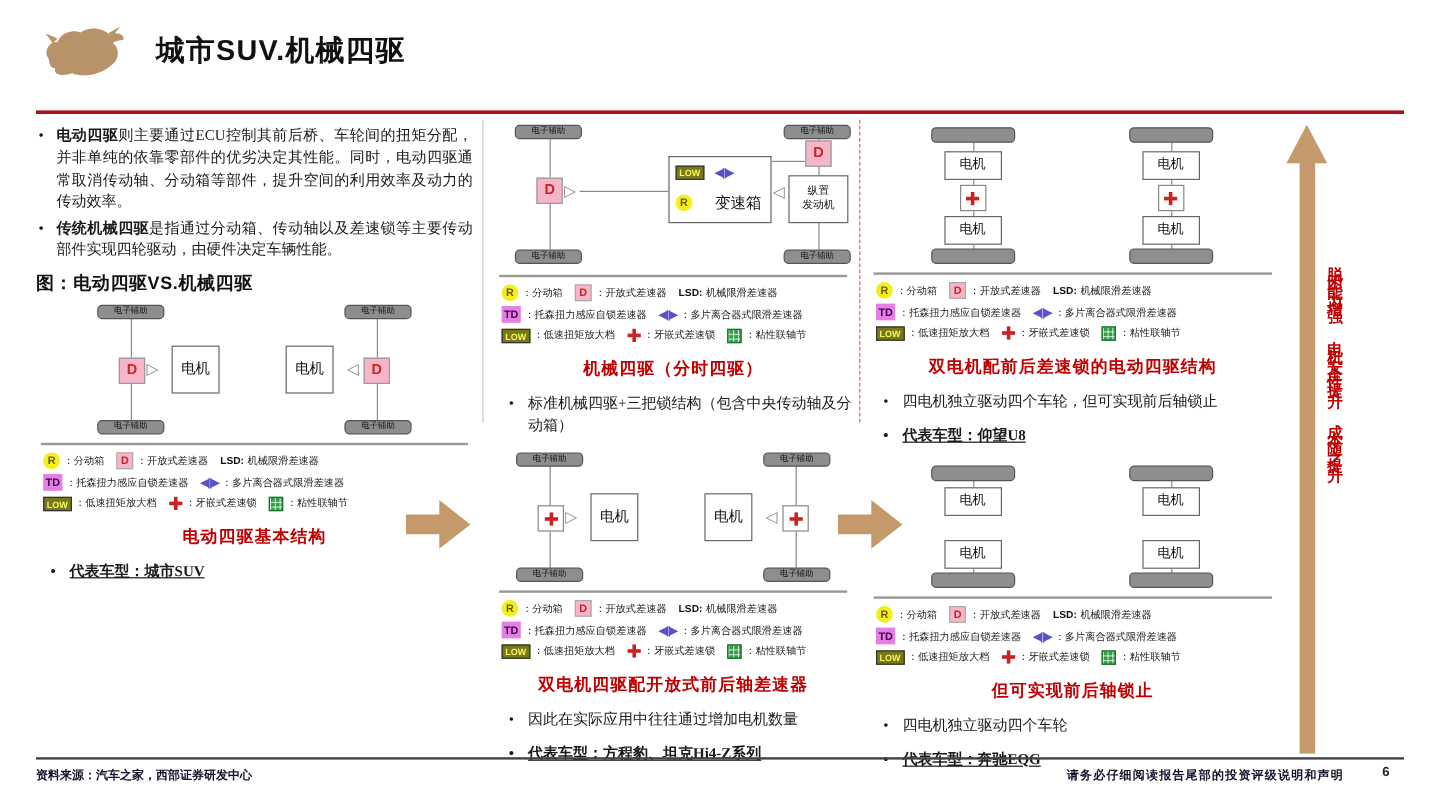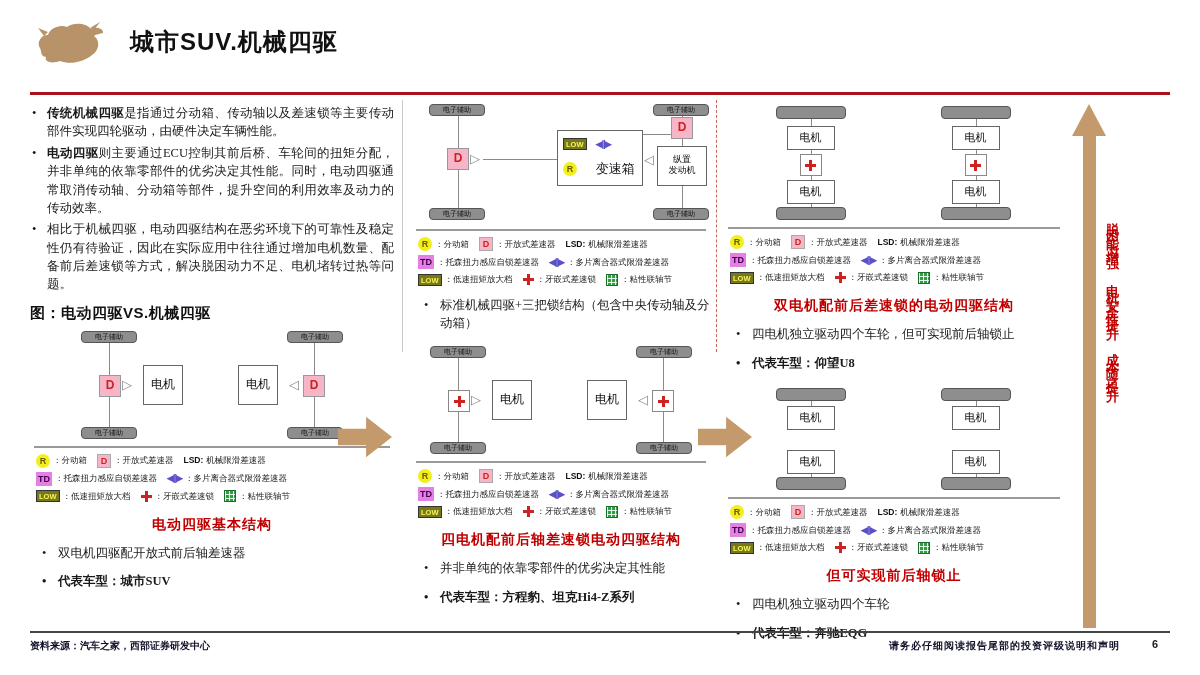--- a/index.html
+++ b/index.html
@@ -75,21 +75,21 @@
     background-image:linear-gradient(0deg,rgba(255,255,255,.85) 1px,transparent 1px),
                      linear-gradient(90deg,rgba(255,255,255,.85) 1px,transparent 1px);
     background-size:4px 4px;box-sizing:border-box;}
 
   
   .sec-head{font-size:14px;font-weight:bold;color:#c00000;text-align:center;margin-top:13px;letter-spacing:1px;}
   .sec-list{list-style:none;margin:11px 0 0 12px;padding:0;}
   .sec-list li{position:relative;padding-left:16px;font-size:12.5px;line-height:1.4;margin-bottom:11px;
     color:#1a1a1a;font-family:"Liberation Serif",serif;}
   .sec-list li::before{content:"•";position:absolute;left:0;top:0;}
-  .sec-list li.rep{font-weight:bold;}
+  .sec-list li.rep{font-weight:bold;text-decoration:underline;}
 
   
   .big-arrow{position:absolute;width:54px;height:46px;background:#c49a6c;
     clip-path:polygon(0% 32%,52% 32%,52% 6%,100% 50%,52% 94%,52% 68%,0% 68%);}
   .v-arrow-shaft{position:absolute;left:1083px;top:134px;width:13px;height:494px;background:#c49a6c;}
   .v-arrow-head{position:absolute;left:1072px;top:104px;width:0;height:0;
     border-left:17px solid transparent;border-right:17px solid transparent;border-bottom:32px solid #c49a6c;}
   .v-note{position:absolute;left:1103px;top:212px;writing-mode:vertical-rl;text-orientation:upright;
     font-size:13px;font-weight:bold;color:#c00000;letter-spacing:7px;font-family:"Liberation Serif",serif;}
 
@@ -111,23 +111,22 @@
     <path fill="#b8936a" d="M10,16 L4,8 L14,12 Z"></path>
   </svg>
   <div class="title">城市SUV.机械四驱</div>
   <div class="redline"></div>
 
   <div class="colsep1"></div>
   <div class="colsep2"></div>
 
   <div id="col1">
     <ul class="body-bullets">
+      <li><span class="lead">电动四驱</span><span>则主要通过ECU控制其前后桥、车轮间的扭矩分配，并非单纯的依靠零部件的优劣决定其性能。同时，电动四驱通常取消传动轴、分动箱等部件，提升空间的利用效率及动力的传动效率。</span></li>
       <li><span class="lead">传统机械四驱</span><span>是指通过分动箱、传动轴以及差速锁等主要传动部件实现四轮驱动，由硬件决定车辆性能。</span></li>
-      <li><span class="lead">电动四驱</span><span>则主要通过ECU控制其前后桥、车轮间的扭矩分配，并非单纯的依靠零部件的优劣决定其性能。同时，电动四驱通常取消传动轴、分动箱等部件，提升空间的利用效率及动力的传动效率。</span></li>
-      <li><span class="lead"></span><span>相比于机械四驱，电动四驱结构在恶劣环境下的可靠性及稳定性仍有待验证，因此在实际应用中往往通过增加电机数量、配备前后差速锁等方式，解决脱困动力不足、电机堵转过热等问题。</span></li>
     </ul>
     <div class="fig-caption">图：电动四驱VS.机械四驱</div>
 
     <div class="axle-row">
       <div class="axle">
         <div class="vl" style="left:30px;top:6px;height:96px"></div>
         <div class="wheel" style="left:2px;top:0">电子辅助</div>
         <div class="dbox" style="left:20px;top:44px">D</div>
         <span class="tri" style="left:43px;top:47px">▷</span>
         <div class="motorbox" style="left:64px;top:34px">电机</div>
@@ -165,21 +164,20 @@
       <span class="cross lgap"></span>
       <span class="ltext">：牙嵌式差速锁</span>
       <span class="icon-visc lgap"></span>
       <span class="ltext">：粘性联轴节</span>
     </div>
   </div>
 </div>
 
     <div class="sec-head">电动四驱基本结构</div>
     <ul class="sec-list">
-      <li>双电机四驱配开放式前后轴差速器</li>
       <li class="rep">代表车型：城市SUV</li>
     </ul>
   </div>
 
   <div id="col2">
 
     <div class="mech">
       <div class="vl" style="left:43px;top:6px;height:98px"></div>
       <div class="vl" style="left:267px;top:6px;height:98px"></div>
       <div class="hl" style="left:68px;top:55px;width:76px"></div>
@@ -223,20 +221,21 @@
     <div class="lrow">
       <span class="badge b-low">LOW</span>
       <span class="ltext">：低速扭矩放大档</span>
       <span class="cross lgap"></span>
       <span class="ltext">：牙嵌式差速锁</span>
       <span class="icon-visc lgap"></span>
       <span class="ltext">：粘性联轴节</span>
     </div>
   </div>
 </div>
+    <div class="sec-head">机械四驱（分时四驱）</div>
     <ul class="sec-list">
       <li>标准机械四驱+三把锁结构（包含中央传动轴及分动箱）</li>
     </ul>
 
     <div class="axle-row" style="margin-top:14px">
       <div class="axle">
         <div class="vl" style="left:30px;top:6px;height:96px"></div>
         <div class="wheel" style="left:2px;top:0">电子辅助</div>
         <div class="lockb" style="left:20px;top:44px">
             <span class="cross"></span>
@@ -276,23 +275,23 @@
     <div class="lrow">
       <span class="badge b-low">LOW</span>
       <span class="ltext">：低速扭矩放大档</span>
       <span class="cross lgap"></span>
       <span class="ltext">：牙嵌式差速锁</span>
       <span class="icon-visc lgap"></span>
       <span class="ltext">：粘性联轴节</span>
     </div>
   </div>
 </div>
-    <div class="sec-head">四电机配前后轴差速锁电动四驱结构</div>
+    <div class="sec-head">双电机四驱配开放式前后轴差速器</div>
     <ul class="sec-list">
-      <li>并非单纯的依靠零部件的优劣决定其性能</li>
+      <li>因此在实际应用中往往通过增加电机数量</li>
       <li class="rep">代表车型：方程豹、坦克Hi4-Z系列</li>
     </ul>
   </div>
 
   <div id="col3">
 
     <div class="stack-row">
       <div class="stack">
         <div class="vl" style="left:69px;top:6px;height:96px"></div>
         <div class="wheelh" style="left:34px;top:0"></div>

